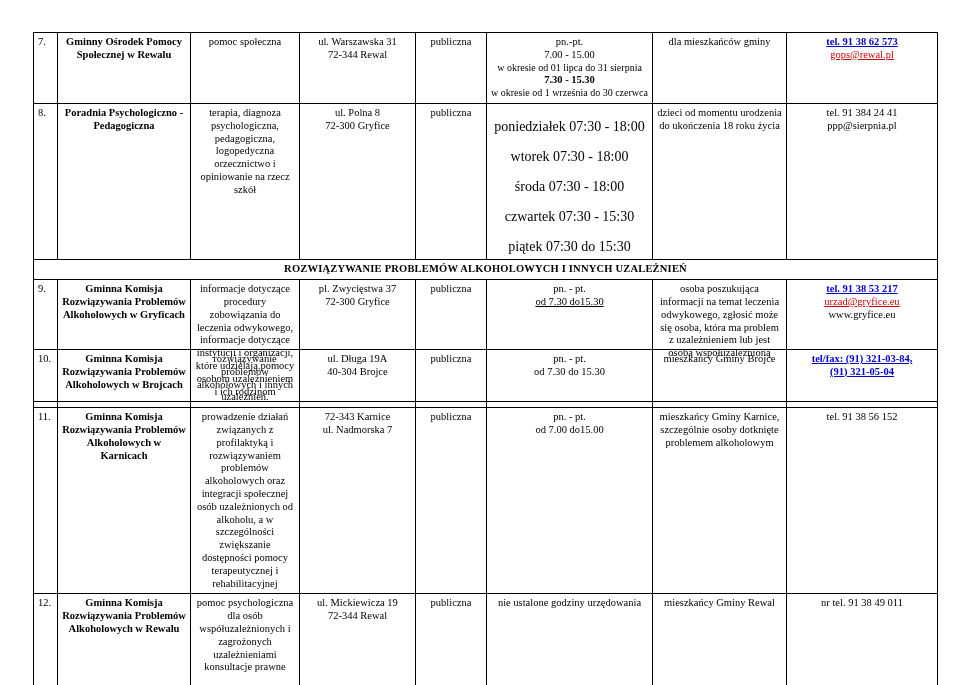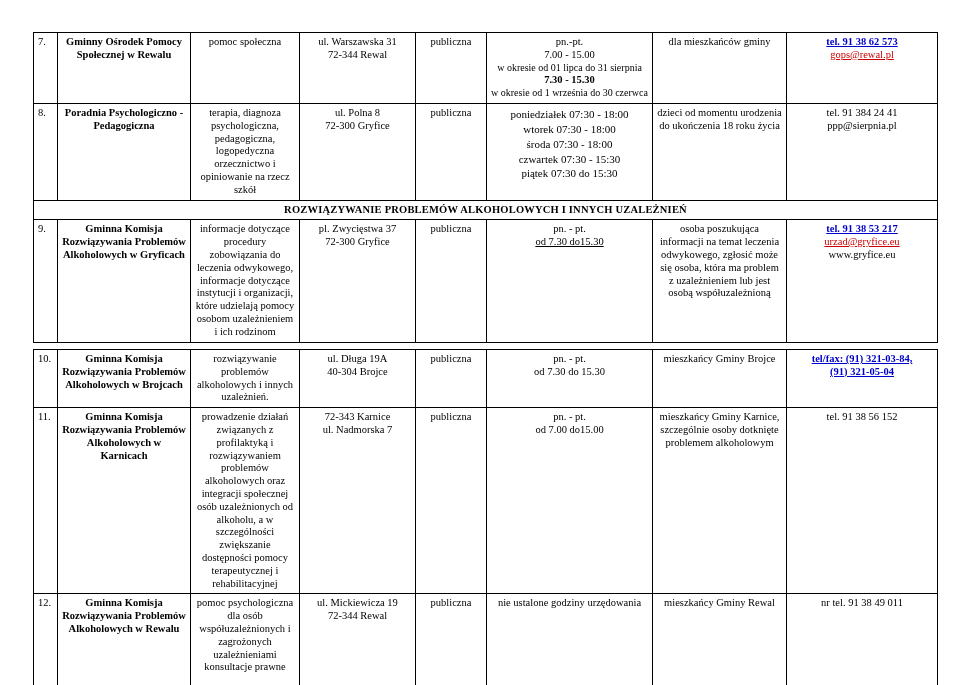--- a/index.html
+++ b/index.html
@@ -44,21 +44,21 @@
   col.c-addr  { width: 116px; }
   col.c-type  { width: 71px; }
   col.c-hours { width: 166px; }
   col.c-who   { width: 134px; }
   col.c-tel   { width: 151px; }
 
   .center { text-align: center; }
   .left { text-align: center; }
   .bold { font-weight: bold; }
   .small { font-size: 10px; line-height: 1.28; }
-  .tiny { font-size: 11px; line-height: 1.3; }
+  .tiny { font-size: 14px; line-height: 1.3; margin-top: 11px; }
   .num-cell { text-align: left; padding-left: 4px; font-size: 10.5px; }
   .link {
     color: #0000cc;
     text-decoration: underline;
     font-weight: bold;
   }
   .link-red {
     color: #cc0000;
     text-decoration: underline;
   }

